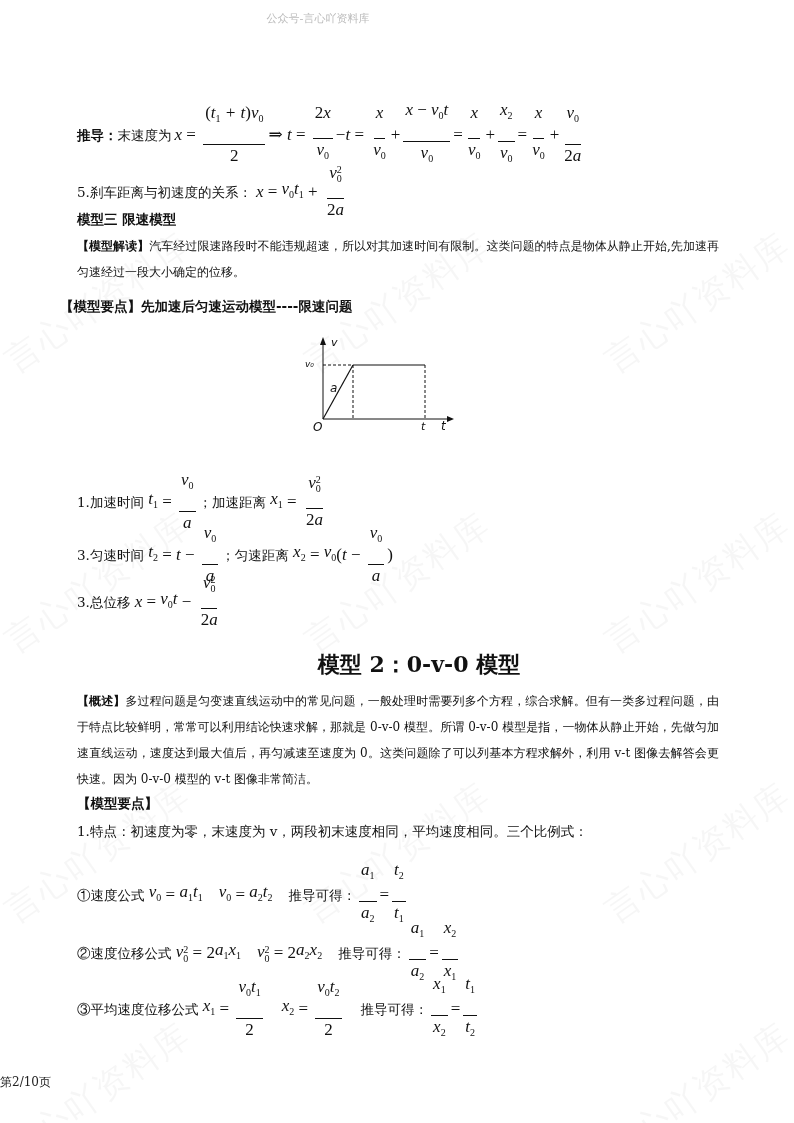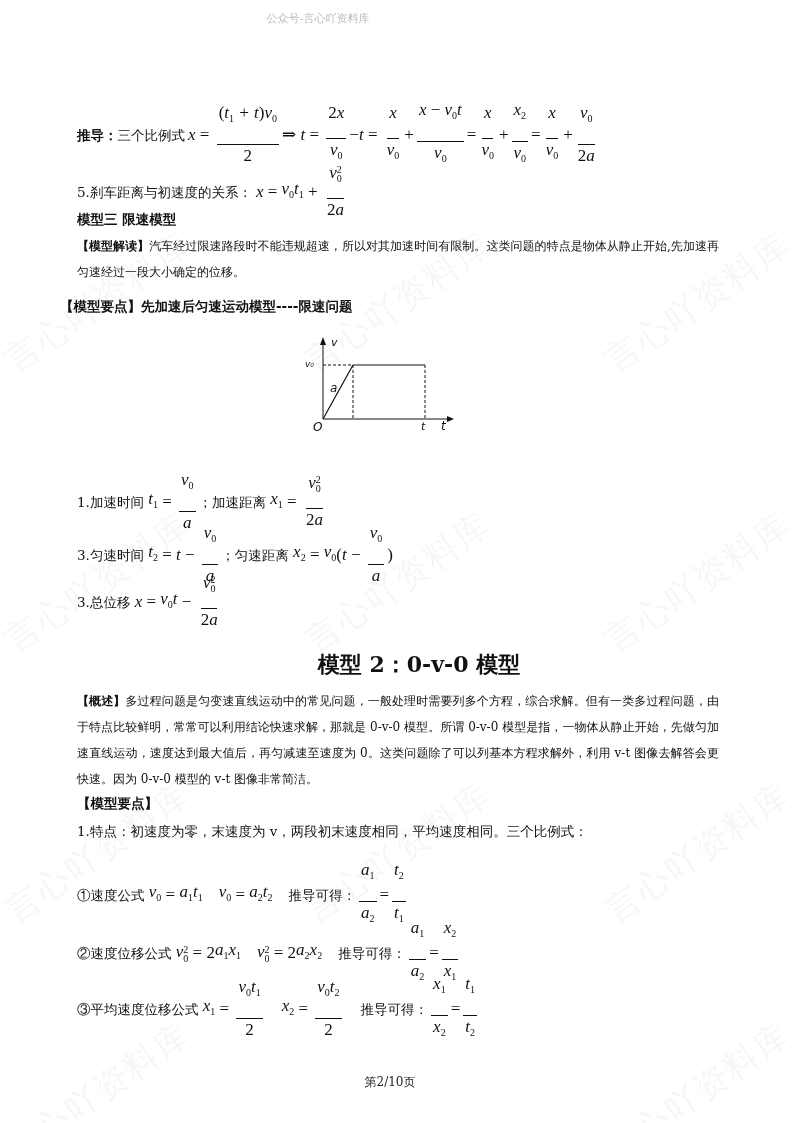--- a/index.html
+++ b/index.html
@@ -1,20 +1,20 @@
 <!DOCTYPE html>
 <html><head>
 <meta charset="utf-8">
 <style>
   html,body{margin:0;padding:0;background:#fff;}
   body{width:794px;height:1123px;position:relative;overflow:hidden;font-family:"DejaVu Serif","Liberation Serif",serif;color:#111;}
   .wm-layer{position:absolute;inset:0;pointer-events:none;overflow:hidden;}
   .wm{position:absolute;font-family:"DejaVu Sans",sans-serif;font-size:34px;color:rgba(0,0,0,0.035);transform:rotate(-35deg);white-space:nowrap;letter-spacing:2px;}
   .header{position:absolute;top:11px;left:0;width:636px;text-align:center;font-family:"DejaVu Sans",sans-serif;font-size:11px;color:#bbb;}
-  .footer{position:absolute;top:1074px;left:0;width:780px;text-align:center;font-size:12px;color:#222;}
+  .footer{position:absolute;top:1074px;left:0;width:780px;text-align:left;font-size:12px;color:#222;}
   .abs{position:absolute;}
   .line{position:absolute;left:77px;font-size:13.5px;line-height:20px;white-space:nowrap;display:flex;align-items:center;}
   .bold{font-weight:bold;font-family:"DejaVu Sans",sans-serif;}
   .m{font-family:"Liberation Serif","DejaVu Serif",serif;font-style:italic;font-size:17px;}
   .mu{font-family:"Liberation Serif","DejaVu Serif",serif;font-style:normal;font-size:17px;}
   .frac{display:inline-flex;flex-direction:column;align-items:center;vertical-align:middle;margin:0 3px;}
   .frac .num{padding:0 2px 15px;border-bottom:1px solid #111;line-height:20px;}
   .frac .den{padding:1px 2px 0;line-height:20px;}
   sub{font-size:10px;vertical-align:-4px;font-style:normal;}
   .ss{display:inline-flex;flex-direction:column;line-height:9px;font-size:10px;font-style:normal;vertical-align:middle;margin-left:0;}
@@ -36,21 +36,21 @@
   <div class="wm" style="top:830px;left:290px;">言心吖资料库</div>
   <div class="wm" style="top:830px;left:590px;">言心吖资料库</div>
   <div class="wm" style="top:1070px;left:-10px;">言心吖资料库</div>
   <div class="wm" style="top:1070px;left:590px;">言心吖资料库</div>
 </div>
 
 <div class="header">公众号-言心吖资料库</div>
 
 <div class="line" style="top:100px;">
   <span class="bold">推导：</span>
-  <span>三个比例式</span>
+  <span>末速度为</span>
   <span class="m" style="margin-left:3px;">x</span>
     <span class="mu">&nbsp;=&nbsp;</span>
   <span class="frac m">
     <span class="num"><span class="mu">(</span>t<sub>1</sub> + t<span class="mu">)</span>v<sub>0</sub></span>
     <span class="den mu">2</span>
   </span>
   <span class="mu">⇒</span>
   <span class="m">&nbsp;t</span>
     <span class="mu">&nbsp;=&nbsp;</span>
   <span class="frac m">

